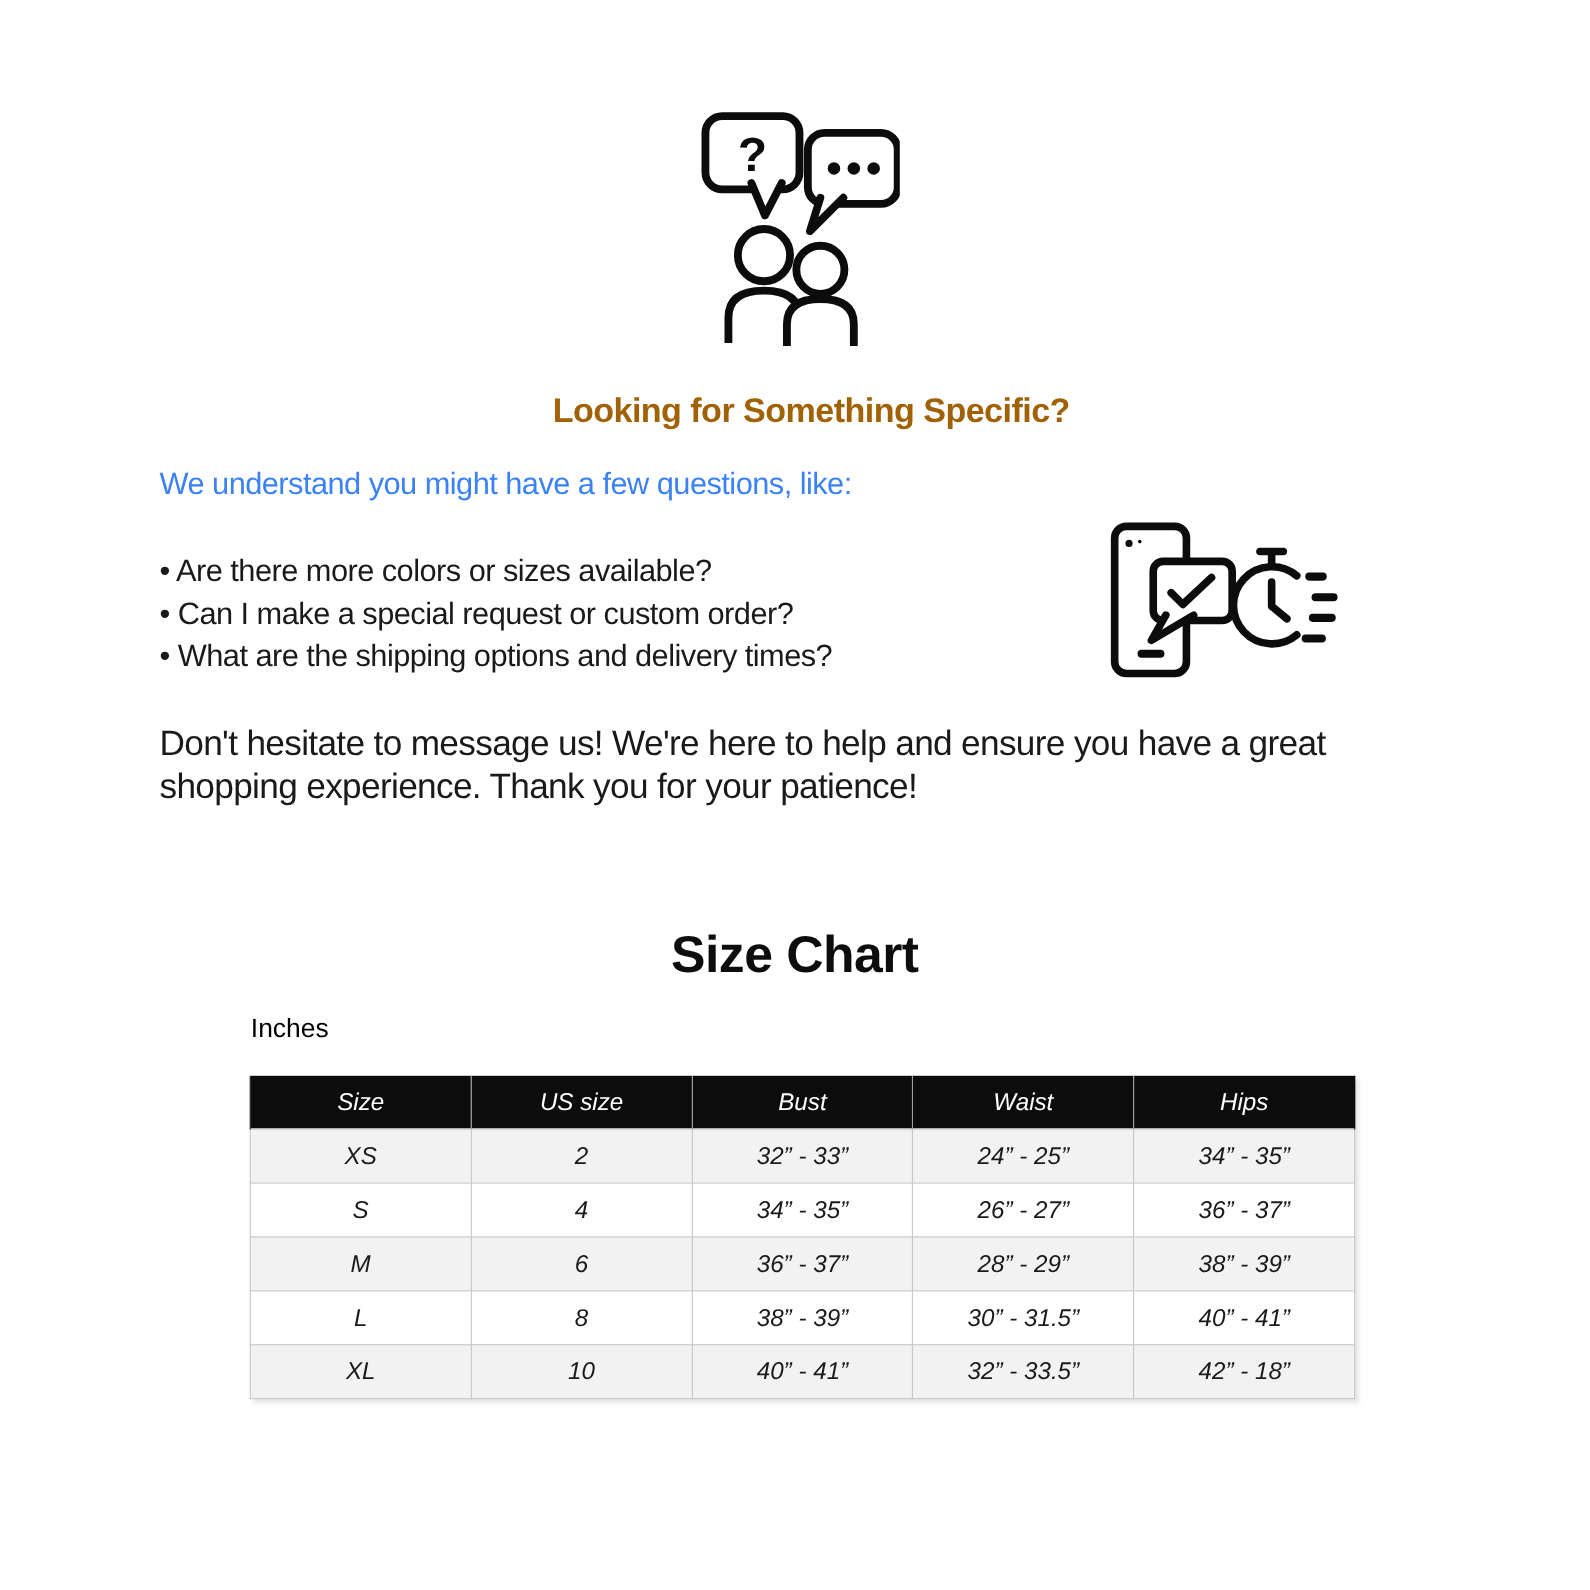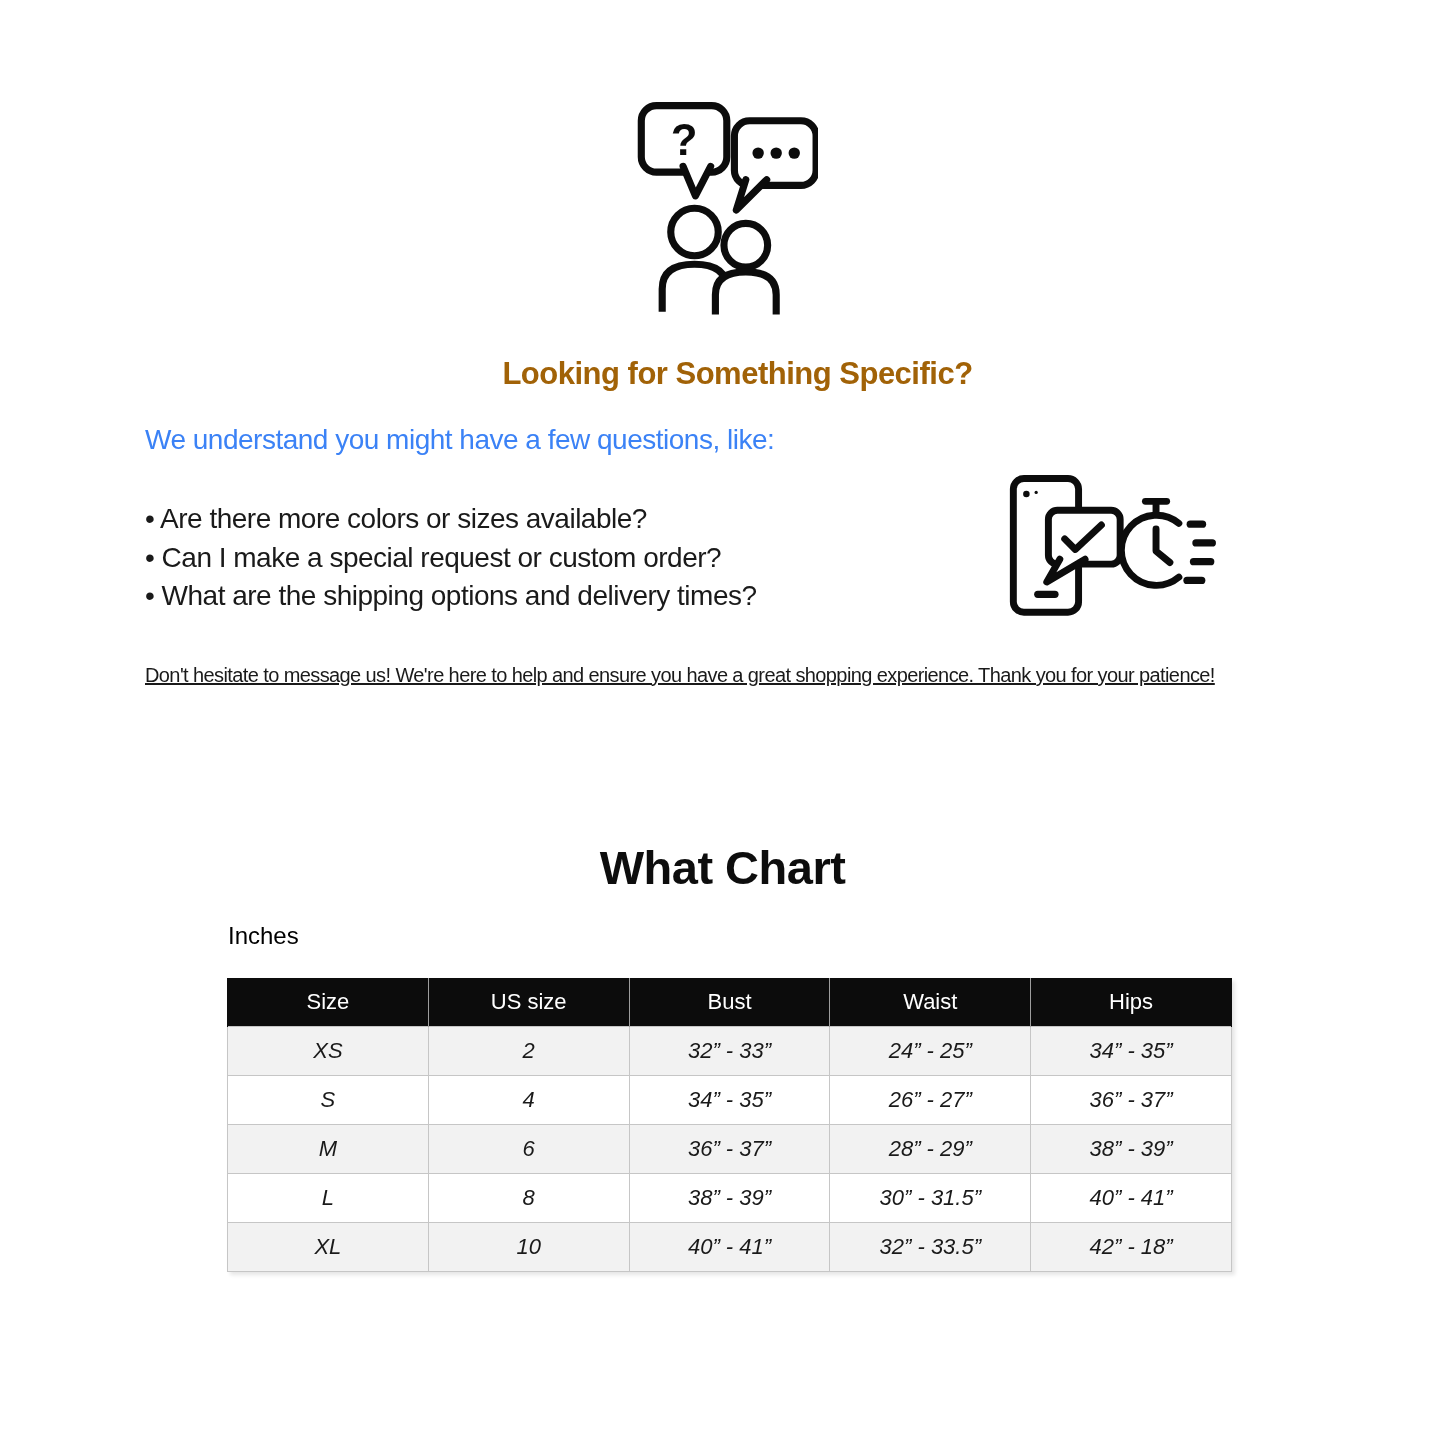--- a/index.html
+++ b/index.html
@@ -67,25 +67,24 @@
     width: 212px;
   }
   .phone-icon-wrap svg { display: block; width: 100%; }
 
   
   .closing-text {
     position: absolute;
     top: 656px;
     left: 145px;
     width: 1185px;
-    font-size: 20px;
+    font-size: 32px;
     letter-spacing: -0.6px;
     line-height: 38.5px;
     color: #1a1a1a;
-    text-decoration: underline;
   }
 
   
   .size-chart-title {
     position: absolute;
     top: 840px;
     left: 0;
     width: 100%;
     text-align: center;
     font-size: 47px;
@@ -111,20 +110,21 @@
     box-shadow: 3px 3px 4px rgba(0,0,0,0.10);
   }
   table.size-table th {
     background: #0c0c0c;
     color: #ffffff;
     font-weight: normal;
     height: 48px;
     border-left: 1px solid #9e9e9e;
     border-right: 1px solid #9e9e9e;
     text-align: center;
+    font-style: italic;
   }
   table.size-table th:first-child { border-left: 1px solid #0c0c0c; }
   table.size-table th:last-child { border-right: 1px solid #0c0c0c; }
   table.size-table td {
     height: 49px;
     text-align: center;
     border: 1px solid #c6c6c6;
     color: #1a1a1a;
     background: #ffffff;
     font-style: italic;
@@ -192,21 +192,21 @@
         <line x1="226" y1="64" x2="241" y2="64"></line>
         <line x1="233" y1="87" x2="253" y2="87"></line>
         <line x1="230" y1="110" x2="251" y2="110"></line>
         <line x1="222" y1="133" x2="240" y2="133"></line>
       </g>
     </svg>
   </div>
 
   <div class="closing-text">Don't hesitate to message us! We're here to help and ensure you have a great shopping experience. Thank you for your patience!</div>
 
-  <div class="size-chart-title">What Chart</div>
+  <div class="size-chart-title">Size Chart</div>
   <div class="unit-label">Inches</div>
 
   <table class="size-table">
     <thead>
       <tr>
           <th>Size</th>
           <th>US size</th>
           <th>Bust</th>
           <th>Waist</th>
           <th>Hips</th>

